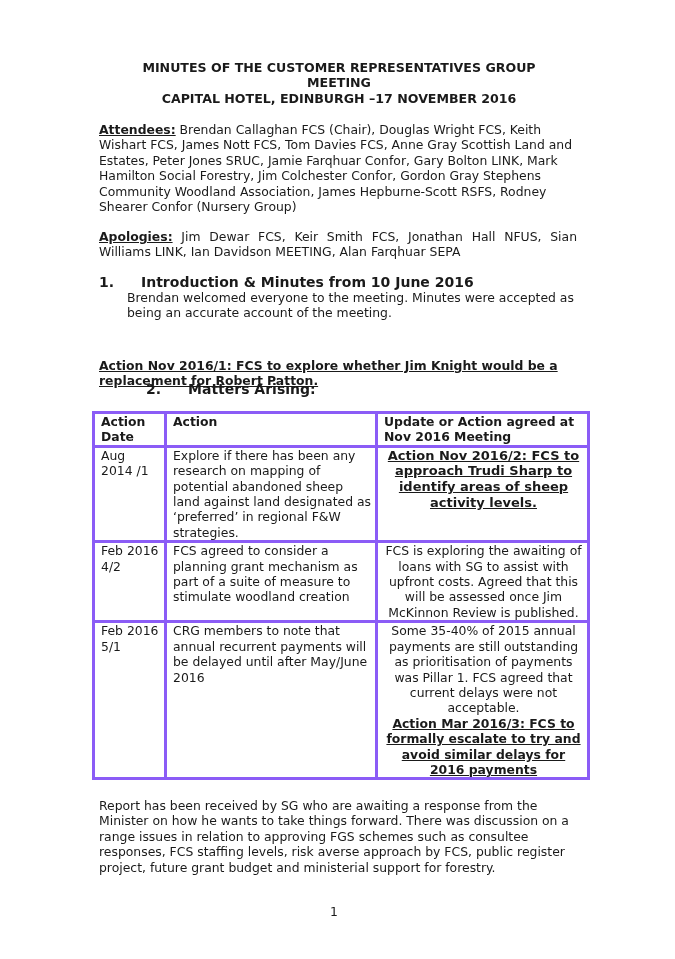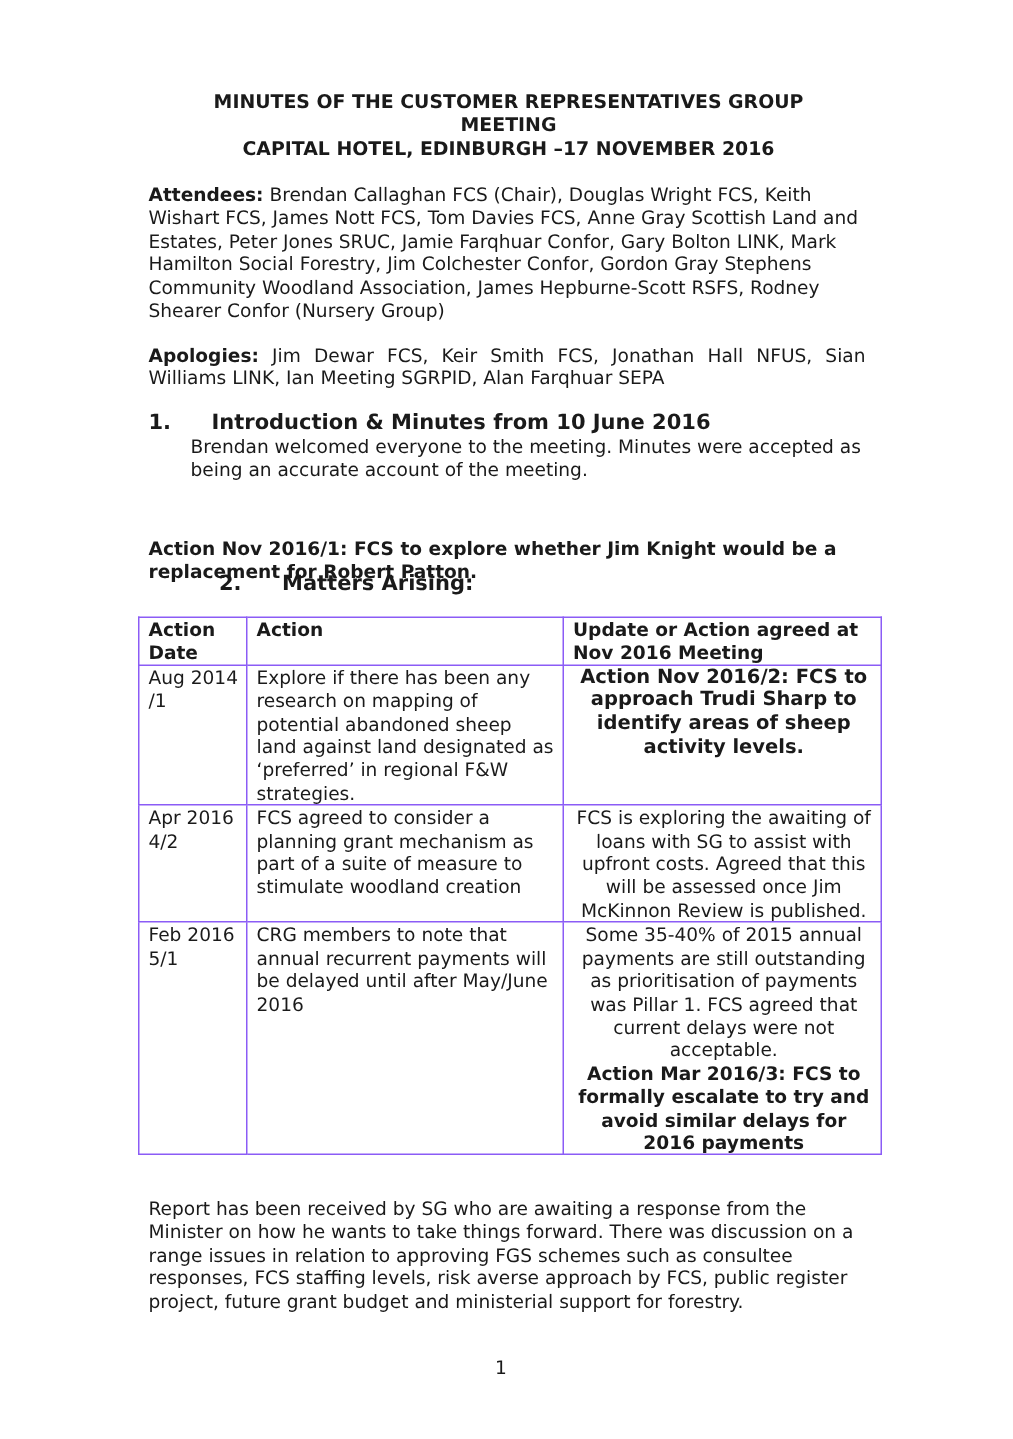--- a/index.html
+++ b/index.html
@@ -8,31 +8,31 @@
       font-family: "DejaVu Sans", sans-serif; color: #1a1a1a;
       font-size: 12.4px; line-height: 15.4px;
     }
     .page { position: absolute; left: 0; top: 0; width: 576px; height: 959px; }
     .title {
       position: absolute; left: 92px; width: 494px; top: 60px;
       text-align: center; font-weight: bold; font-size: 12.6px; line-height: 15.4px;
     }
     .title div { white-space: nowrap; }
     .para { position: absolute; left: 99px; width: 490px; }
-    .b { font-weight: bold; }
+    .b { font-weight: bold; text-decoration: underline; }
     .justify { text-align: justify; }
     .heading { font-weight: bold; font-size: 14px; }
     .heading .num { display: inline-block; width: 42px; }
     table.matters {
       position: absolute; left: 92px; top: 411px; width: 495px;
       border-collapse: collapse; table-layout: fixed;
       font-size: 12.4px; line-height: 15.4px;
     }
     table.matters td, table.matters th {
-      border: 1px solid #8b5cf6; vertical-align: top; text-align: left;
+      border: 3px solid #8b5cf6; vertical-align: top; text-align: left;
       padding: 0 4px 0 6px;
     }
     table.matters th { font-weight: bold; }
     .cell-line { display: block; text-align: center; }
     .pnum { position: absolute; left: 330px; top: 904px; font-size: 12.4px; }
   </style>
 </head>
 <body>
 
 <div class="page">
@@ -41,21 +41,21 @@
     <div>MINUTES OF THE CUSTOMER REPRESENTATIVES GROUP</div>
     <div>MEETING</div>
     <div>CAPITAL HOTEL, EDINBURGH –17 NOVEMBER 2016</div>
   </div>
 
   <div class="para" style="top:122px; width:482px;">
     <span class="b">Attendees:</span><span> Brendan Callaghan FCS (Chair), Douglas Wright FCS,   Keith Wishart FCS, James Nott FCS, Tom Davies FCS, Anne Gray Scottish Land and Estates, Peter Jones SRUC, Jamie Farqhuar Confor, Gary Bolton LINK, Mark Hamilton Social Forestry, Jim Colchester Confor, Gordon Gray Stephens Community Woodland Association, James Hepburne-Scott RSFS, Rodney Shearer Confor (Nursery Group)</span>
   </div>
 
   <div class="para justify" style="top:229px; width:478px;">
-    <span class="b">Apologies:</span><span> Jim Dewar FCS, Keir Smith FCS, Jonathan Hall NFUS, Sian Williams LINK, Ian Meeting SGRPID, Alan Farqhuar SEPA</span>
+    <span class="b">Apologies:</span><span> Jim Dewar FCS, Keir Smith FCS, Jonathan Hall NFUS, Sian Williams LINK, Ian Davidson MEETING, Alan Farqhuar SEPA</span>
   </div>
 
   <div class="para heading" style="top:275px;">
     <span class="num">1.</span><span>Introduction &amp; Minutes from 10 June 2016</span>
   </div>
   <div class="para" style="top:290px; width:470px;margin-left:28px;">Brendan welcomed everyone to the meeting. Minutes were accepted as being an accurate account of the meeting.</div>
 
   <div class="para b" style="top:336px; width:482px;margin-top:22px;">Action Nov 2016/1: FCS to explore whether Jim Knight would be a replacement for Robert Patton.</div>
 
   <div class="para heading" style="top:382px;margin-left:47px;">
@@ -75,21 +75,21 @@
       <th>Update or Action agreed at Nov 2016 Meeting</th>
     </tr>
     <tr>
       <td>Aug 2014 /1</td>
       <td>Explore if there has been any research on mapping of potential abandoned sheep land against land designated as ‘preferred’ in regional F&amp;W strategies.</td>
       <td style="font-size:13px; line-height:15.6px;">
         <span class="b cell-line">Action Nov 2016/2:  FCS to approach Trudi Sharp to identify areas of sheep activity levels.</span>
       </td>
     </tr>
     <tr>
-      <td>Apr 2016 4/2</td>
+      <td>Feb 2016 4/2</td>
       <td>FCS agreed to consider a planning grant mechanism as part of a suite of measure to stimulate woodland creation</td>
       <td>
         <span class="cell-line">FCS is exploring the awaiting of loans with SG to assist with upfront costs. Agreed that this will be assessed once Jim McKinnon Review is published.</span>
       </td>
     </tr>
     <tr>
       <td>Feb 2016 5/1</td>
       <td>CRG members to note that annual recurrent payments will be delayed until after May/June 2016</td>
       <td>
         <span class="cell-line">Some 35-40% of 2015 annual payments are still outstanding as prioritisation of payments was Pillar 1. FCS agreed that current delays were not acceptable.</span>

